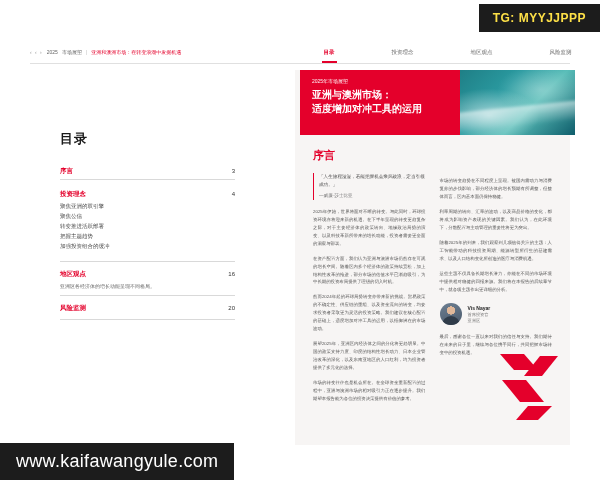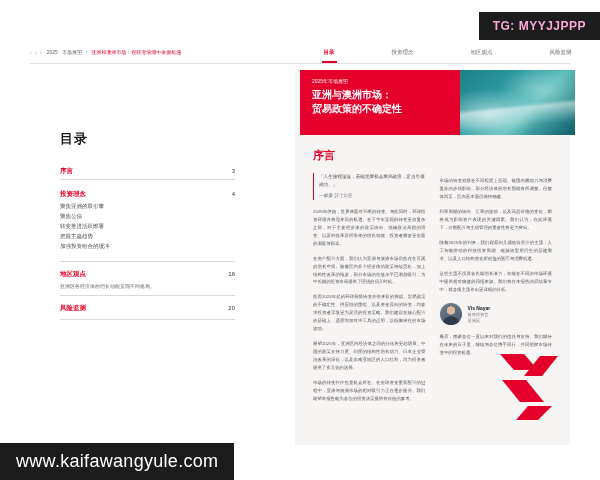--- a/index.html
+++ b/index.html
@@ -258,23 +258,23 @@
     position: absolute;
     left: 36px; top: 443px;
     width: 330px;
     font-size: 3.6px;
     color: #999;
     line-height: 1.6;
   }
   
   .tg-badge {
     position: absolute;
-    right: 0; top: 12px;
+    right: 0; top: 4px;
     background: #1c1c1c;
-    color: #f9a8d4;
+    color: #fde047;
     font-size: 12px;
     font-weight: bold;
     padding: 7px 14px;
     letter-spacing: 0.5px;
   }
   .url-badge {
     position: absolute;
     left: 0; bottom: 0;
     background: #1c1c1c;
     color: #fff;
@@ -344,21 +344,21 @@
     </div>
     <div style="border-top:0.7px solid #d9d9d9;margin-top:4px;"></div>
   </div>
 
   <div class="right-panel"></div>
 
   <div class="hero">
     <div class="hero-text">
       <div class="hero-kicker">2025年市场展望</div>
       <div class="hero-title">亚洲与澳洲市场：</div>
-      <div class="hero-title">贸易政策的不确定性</div>
+      <div class="hero-title">适度增加对冲工具的运用</div>
     </div>
     <div class="hero-img"></div>
   </div>
 
   <div class="panel-body">
     <div class="panel-heading">序言</div>
     <div class="cols">
 
       <div class="col">
         <div class="pullquote">

